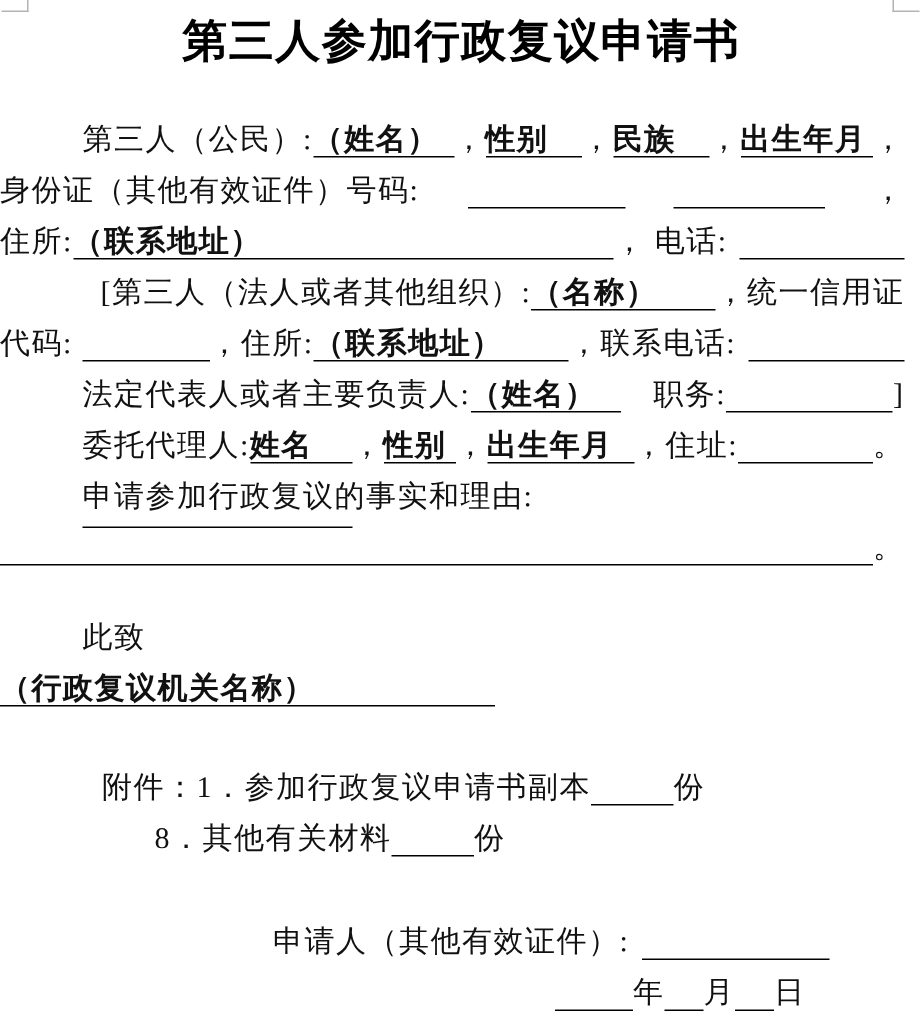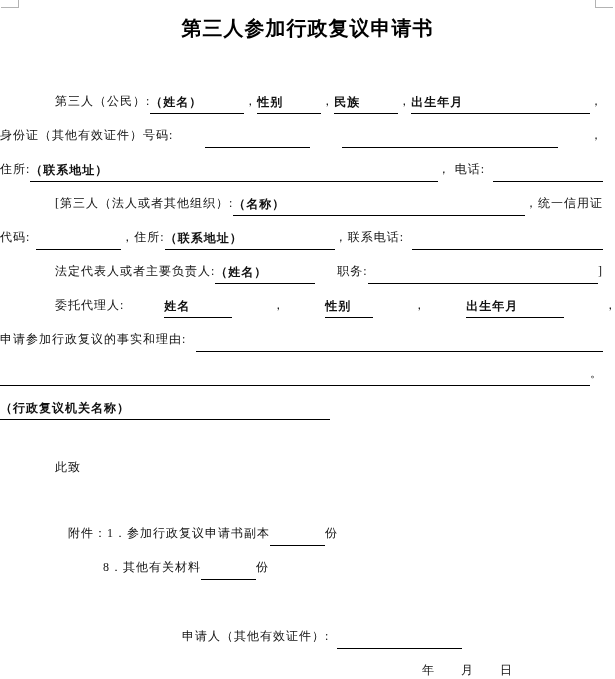--- a/index.html
+++ b/index.html
@@ -14,32 +14,32 @@
   .corner-mark{
     position:absolute;top:0;height:7px;width:17px;
   }
   .corner-mark.left{left:1px;border-bottom:1px solid #b3b3b3;border-right:1px solid #b3b3b3;}
   .corner-mark.right{right:2px;border-bottom:1px solid #b3b3b3;border-left:1px solid #b3b3b3;}
   .doc-title{
     margin:6px 10px 30px 10px;
     text-align:center;
     font-family:"Liberation Sans", sans-serif;
     font-weight:bold;
-    font-size:20px;
+    font-size:30px;
     letter-spacing:1px;
     color:#000000;
     line-height:44px;
   }
   .doc-body{padding-right:12px;}
   .line{
     display:flex;
-    align-items:flex-end;
+    align-items:flex-start;
     height:34px;
     white-space:nowrap;
-    font-size:12px;
+    font-size:20px;
     letter-spacing:1px;
   }
   .seg-text{line-height:26px;display:inline-block;}
   .seg-u,.seg-blank{
     display:inline-block;
     height:25px;
     line-height:26px;
     border-bottom:1.5px solid #000000;
     box-sizing:border-box;
     overflow:visible;
@@ -75,21 +75,21 @@
         <span class="seg-blank fill" style="min-width: 100px;"></span>
         <span class="seg-text">，</span>
       </div>
       <div class="line" style="padding-left: 0px;">
         <span class="seg-text">住所:</span>
         <span class="seg-u fill" style="min-width: 300px;">（联系地址）</span>
         <span class="seg-text">， 电话:</span>
         <span class="seg-spacer" style="min-width: 8px;"></span>
         <span class="seg-blank" style="min-width: 110px;"></span>
       </div>
-      <div class="line" style="padding-left: 55px;">
+      <div class="line" style="padding-left: 55px; margin-left: 12px;">
         <span class="seg-text">[第三人（法人或者其他组织）:</span>
         <span class="seg-u fill" style="min-width: 110px;">（名称）</span>
         <span class="seg-text">，统一信用证</span>
       </div>
       <div class="line" style="padding-left: 0px;">
         <span class="seg-text">代码:</span>
         <span class="seg-spacer" style="min-width: 6px;"></span>
         <span class="seg-blank" style="min-width: 85px;"></span>
         <span class="seg-text">，住所:</span>
         <span class="seg-u" style="min-width: 170px;">（联系地址）</span>
@@ -98,45 +98,45 @@
         <span class="seg-blank fill" style="min-width: 100px;"></span>
       </div>
       <div class="line" style="padding-left: 55px;">
         <span class="seg-text">法定代表人或者主要负责人:</span>
         <span class="seg-u" style="min-width: 100px;">（姓名）</span>
         <span class="seg-spacer" style="min-width: 22px;"></span>
         <span class="seg-text">职务:</span>
         <span class="seg-blank fill" style="min-width: 75px;"></span>
         <span class="seg-text">]</span>
       </div>
-      <div class="line" style="padding-left: 55px; gap: 40px;">
+      <div class="line" style="padding-left: 55px;">
         <span class="seg-text">委托代理人:</span>
         <span class="seg-u" style="min-width: 68px;">姓名</span>
         <span class="seg-text">，</span>
         <span class="seg-u" style="min-width: 48px;">性别</span>
         <span class="seg-text">，</span>
         <span class="seg-u" style="min-width: 98px;">出生年月</span>
         <span class="seg-text">，住址:</span>
         <span class="seg-blank fill" style="min-width: 50px;"></span>
         <span class="seg-text">。</span>
       </div>
-      <div class="line" style="">
+      <div class="line" style="padding-left: 55px; flex-direction: column;">
         <span class="seg-text">申请参加行政复议的事实和理由:</span>
         <span class="seg-spacer" style="min-width: 10px;"></span>
         <span class="seg-blank fill" style="min-width: 180px;"></span>
       </div>
       <div class="line" style="padding-left: 0px;">
         <span class="seg-blank fill" style="min-width: 400px;"></span>
         <span class="seg-text">。</span>
       </div>
+      <div class="line" style="padding-left: 55px; margin-top: 26px;">
+        <span class="seg-text">此致</span>
+      </div>
       <div class="line" style="padding-left: 0px;">
         <span class="seg-u" style="min-width: 330px;">（行政复议机关名称）</span>
-      </div>
-      <div class="line" style="padding-left: 55px; margin-top: 26px;">
-        <span class="seg-text">此致</span>
       </div>
       <div class="line" style="padding-left: 68px; margin-top: 32px;">
         <span class="seg-text">附件：1．参加行政复议申请书副本</span>
         <span class="seg-blank" style="min-width: 55px;"></span>
         <span class="seg-text">份</span>
       </div>
       <div class="line" style="padding-left: 103px;">
         <span class="seg-text">8．其他有关材料</span>
         <span class="seg-blank" style="min-width: 55px;"></span>
         <span class="seg-text">份</span>

